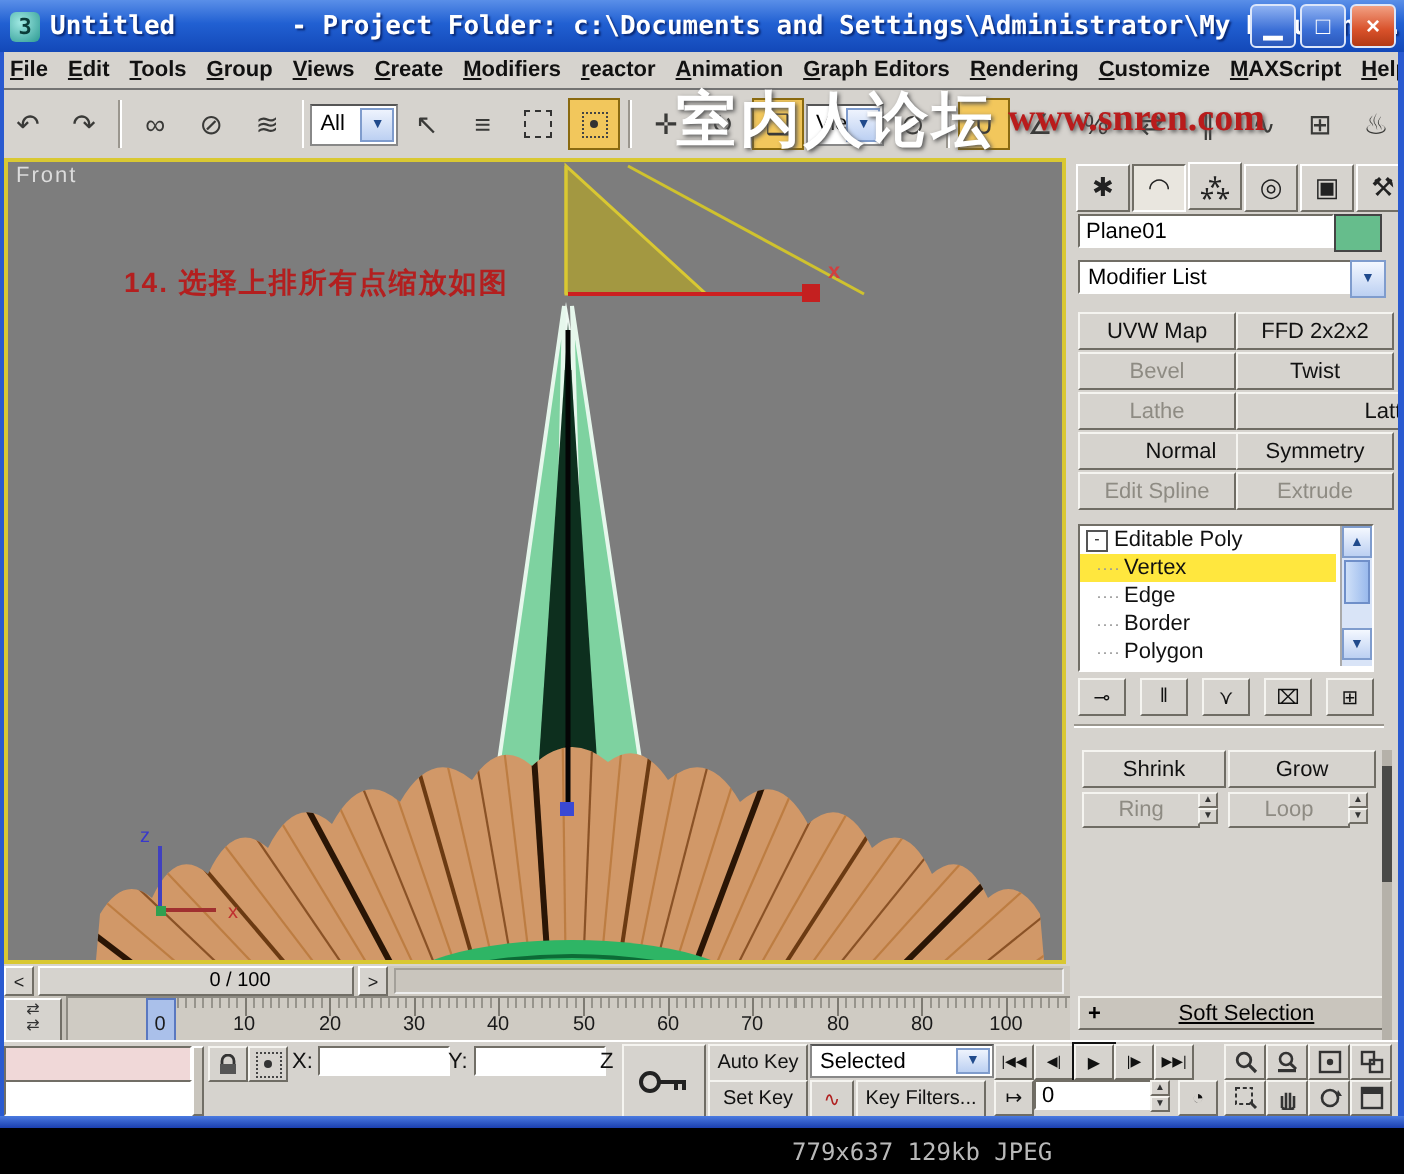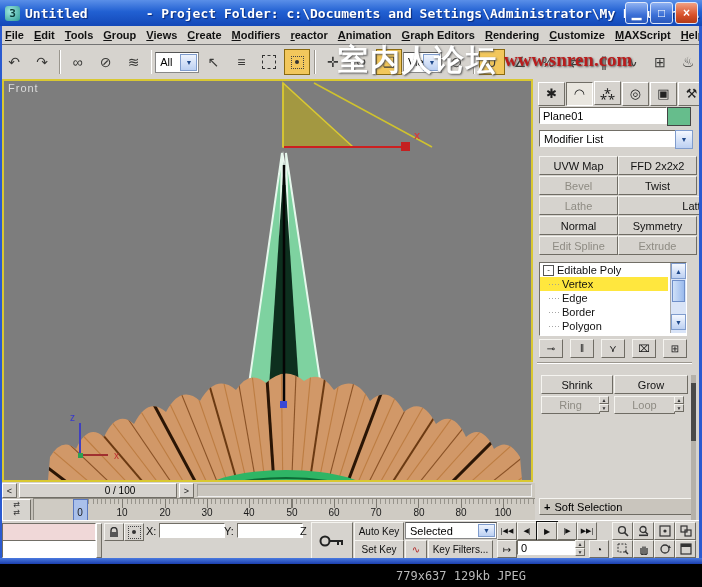--- a/index.html
+++ b/index.html
@@ -274,20 +274,21 @@
     <g>
       <line x1="76" y1="342" x2="76" y2="374" stroke="#4040c0" stroke-width="2"></line>
       <line x1="76" y1="374" x2="104" y2="374" stroke="#a03030" stroke-width="2"></line>
       <rect x="74" y="372" width="5" height="5" fill="#30a050"></rect>
     </g>
     <text x="66" y="340" font-size="10" fill="#3838cc" id="axisZ">z</text>
     <text x="110" y="378" font-size="10" fill="#c03030" id="axisX">x</text>
     <text x="410" y="58" font-size="11" fill="#d04040" font-weight="bold" id="gizmoX">x</text>
   </svg>
   <div class="abs" id="vp-label">Front</div>
+  <div class="abs" id="vp-annotation">14. 选择上排所有点缩放如图</div>
 </div>
 
 <div class="abs" id="timeslider">
   <div class="ts-btn" style="margin-left:2px;">&lt;</div>
   <div id="ts-handle">0 / 100</div>
   <div class="ts-btn">&gt;</div>
   <div id="ts-track"></div>
 </div>
 
 <div class="abs" id="trackbar">
@@ -319,21 +320,21 @@
   <div class="abs" style="left:132px;top:28px;width:22px;height:17px;background:#66bd8c;border:1px solid #444;"></div>
   <div class="field abs" style="left:4px;top:51px;width:134px;height:15px;">Modifier List</div>
   <div class="abs sbtn" style="left:140px;top:51px;width:16px;height:17px;">▼</div>
 
   <div class="pbtn abs" style="left:4px;top:77px;width:77px;height:17px;">UVW Map</div>
   <div class="pbtn abs" style="left:83px;top:77px;width:77px;height:17px;">FFD 2x2x2</div>
   <div class="pbtn abs disabled" style="left:4px;top:97px;width:77px;height:17px;">Bevel</div>
   <div class="pbtn abs" style="left:83px;top:97px;width:77px;height:17px;">Twist</div>
   <div class="pbtn abs disabled" style="left:4px;top:117px;width:77px;height:17px;">Lathe</div>
   <div class="pbtn abs" style="left:83px;top:117px;width:77px;height:17px;padding-left:41px;">Lattice</div>
-  <div class="pbtn abs" style="left:4px;top:137px;width:77px;height:17px;">Normal</div>
+  <div class="pbtn abs" style="left:4px;top:137px;width:77px;height:17px;padding-left:12px;">Normal</div>
   <div class="pbtn abs" style="left:83px;top:137px;width:77px;height:17px;">Symmetry</div>
   <div class="pbtn abs disabled" style="left:4px;top:157px;width:77px;height:17px;">Edit Spline</div>
   <div class="pbtn abs disabled" style="left:83px;top:157px;width:77px;height:17px;">Extrude</div>
 
   <div class="abs" id="stackbox">
     <div class="stack-row">
       <span class="minusbox">-</span>
       <span>Editable Poly</span>
     </div>
     <div class="stack-row selected">
@@ -375,21 +376,21 @@
     <span>▲</span>
     <span>▼</span>
   </div>
   <div class="pbtn abs disabled" style="left:79px;top:317px;width:59px;height:16px;">Loop</div>
   <div class="abs spinner" style="left:139px;top:317px;height:16px;">
     <span>▲</span>
     <span>▼</span>
   </div>
   <div class="abs" id="softsel">
     <span style="margin:0 4px;font-weight:bold;">+</span>
-    <span style="flex:1;">Soft Selection</span>
+    <span style="flex:1;text-align:center;text-decoration:underline;">Soft Selection</span>
   </div>
   <div class="abs" id="cp-scroll">
       <div id="cp-thumb"></div>
     </div>
 </div>
 
 <div class="abs" id="statusstrip">
 
   <div class="abs" style="left:2px;top:2px;width:92px;height:16px;background:#f0d8d8;border:1px solid;border-color:#716e66 #fff #fff #716e66;"></div>
   <div class="abs" style="left:2px;top:19px;width:92px;height:16px;background:#fff;border:1px solid;border-color:#716e66 #fff #fff #716e66;"></div>

